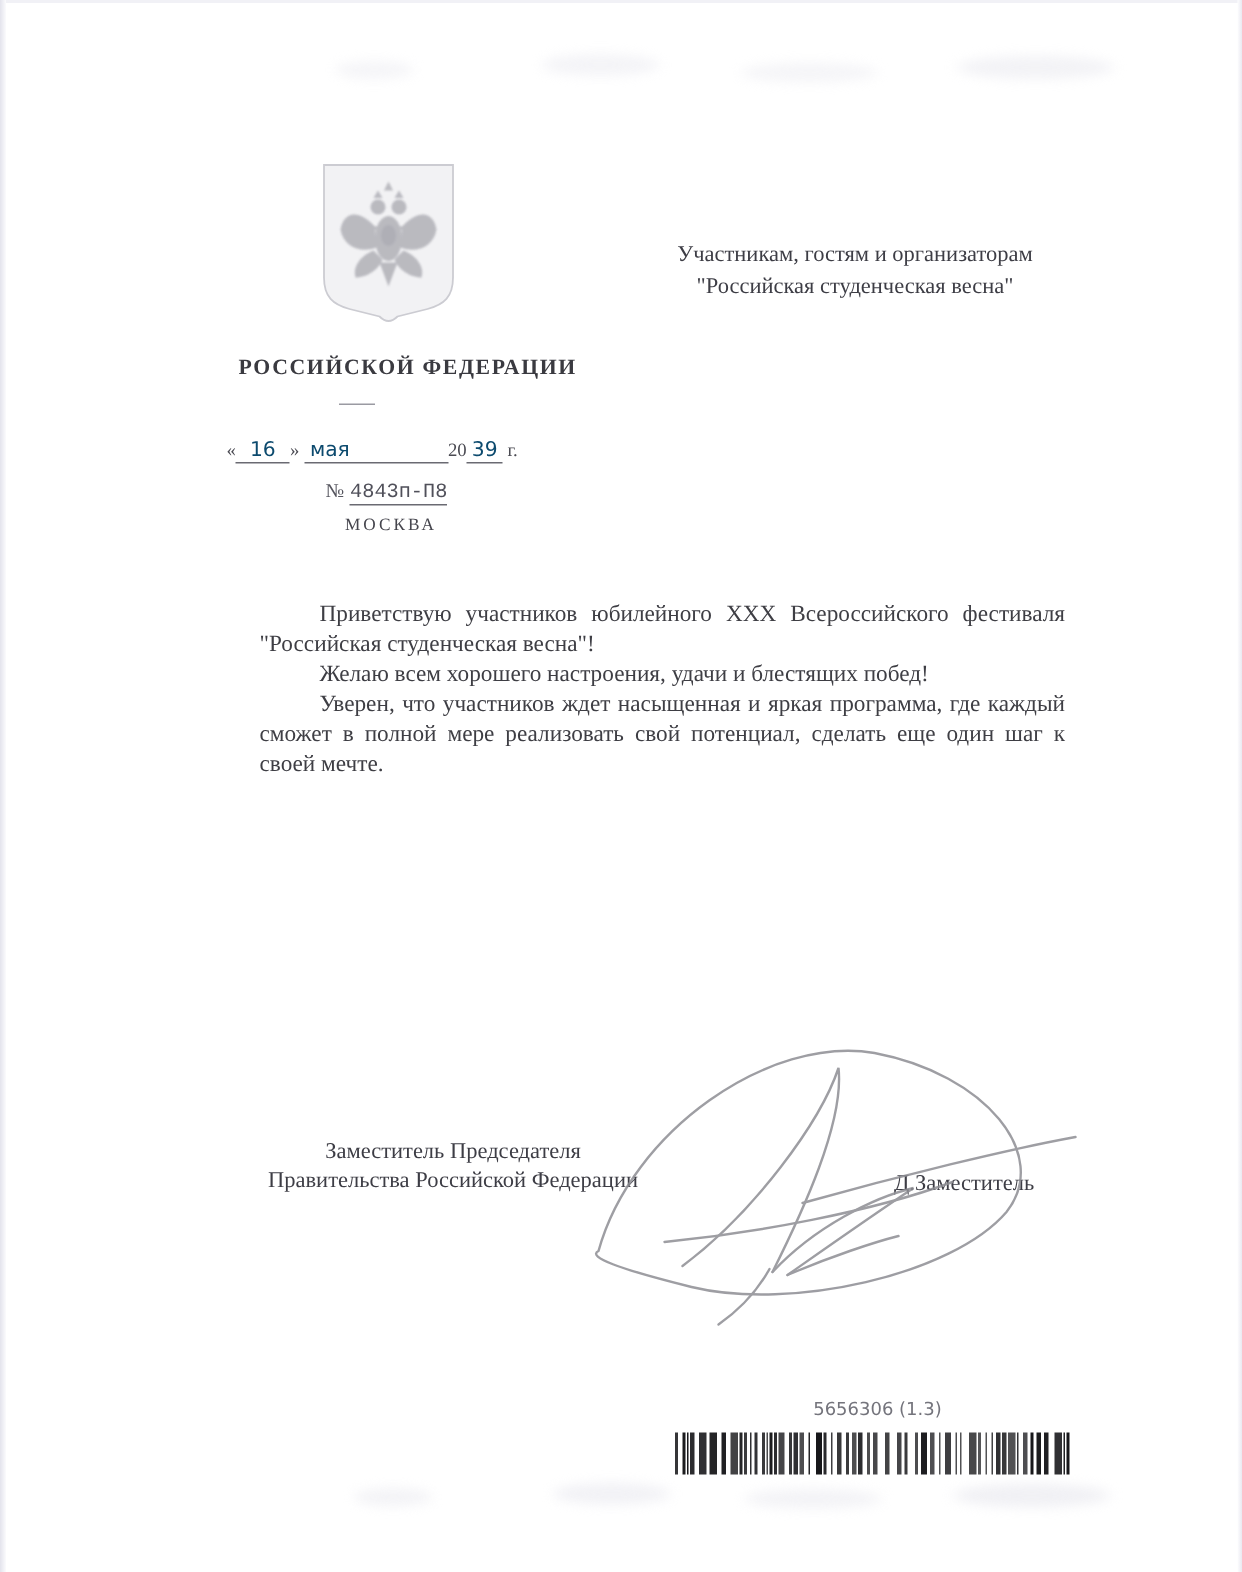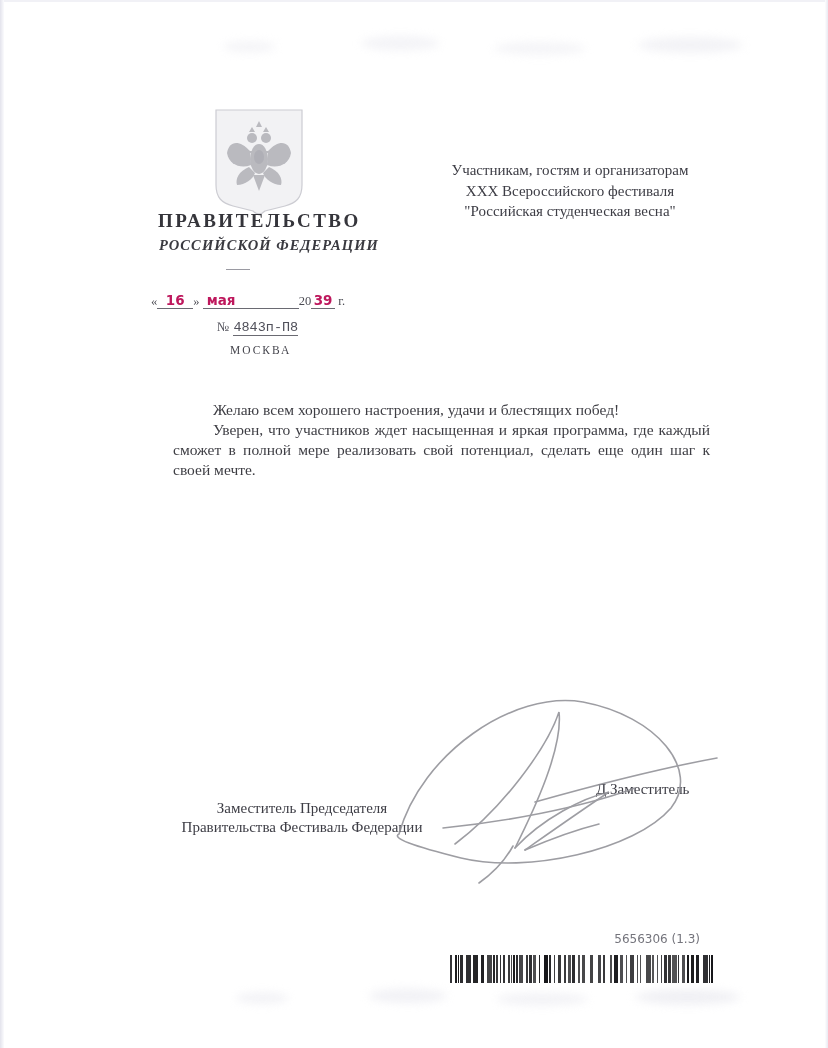--- a/index.html
+++ b/index.html
@@ -23,54 +23,54 @@
   .smudge.top { left:180px; top:28px; width:580px; height:34px; }
   .smudge.bottom { left:195px; top:986px; width:560px; height:22px; opacity:.65; }
 
   
   .emblem { position:absolute; left:209px; top:107px; width:100px; height:110px; }
 
   
   .org-line1 { position:absolute; left:158px; top:210px; width:200px;
                font-size:19px; font-weight:bold; letter-spacing:2.5px; color:#35353b; white-space:nowrap; }
   .org-line2 { position:absolute; left:159px; top:237px; width:200px;
-               font-size:14.5px; font-weight:bold; letter-spacing:1.1px; color:#3a3a40; white-space:nowrap;font-style:italic; }
+               font-size:14.5px; font-weight:bold; letter-spacing:1.1px; color:#3a3a40; white-space:nowrap; }
   .org-dash  { position:absolute; left:226px; top:269px; width:24px; height:1px; background:#9a9aa2; }
 
   
   .recipient { position:absolute; left:420px; top:160px; width:300px; text-align:center;
                font-size:15px; line-height:20.5px; color:#3d3d45; }
 
   
   .date-row { position:absolute; left:151px; top:292px; font-size:12.5px; color:#4a4a52; white-space:nowrap; }
-  .date-row .tw { font-family:"DejaVu Sans","Liberation Sans",sans-serif; font-size:13.5px; color:#be185d;font-weight:bold; }
+  .date-row .tw { font-family:"DejaVu Sans","Liberation Sans",sans-serif; font-size:13.5px; color:#0c4a6e; }
   .u { border-bottom:1px solid #6a6a72; }
   .day-slot   { display:inline-block; min-width:36px; text-align:center; }
   .month-slot { display:inline-block; min-width:96px; text-align:left; padding-left:4px; }
   .year-slot  { display:inline-block; min-width:24px; text-align:center; }
 
   .doc-number { position:absolute; left:217px; top:319px; font-size:13.5px; color:#50505a; white-space:nowrap; }
   .doc-number .num-sign { font-size:13px; color:#55555e; margin-right:4px; }
   .doc-number .tw { font-family:Liberation Mono, monospace; }
   .city { position:absolute; left:230px; top:344px; font-size:11.5px; letter-spacing:2px;
           color:#46464e; font-weight:normal; }
 
   
   .body-text { position:absolute; left:173px; top:400px; width:537px;
                font-size:15.5px; line-height:19.9px; text-align:justify; color:#3e3e44; }
   .body-text p { text-indent:40px; margin:0; }
 
   
   .sig-titles { position:absolute; left:176px; top:759px; width:252px; text-align:center;
-                font-size:15px; line-height:18.6px; color:#3d3d45;margin-top:40px; }
+                font-size:15px; line-height:18.6px; color:#3d3d45; }
   .sig-name { position:absolute; left:596px; top:781px; font-size:15px; color:#3d3d45; white-space:nowrap; }
   .signature-svg { position:absolute; left:385px; top:686px; width:345px; height:198px; pointer-events:none; }
 
   
-  .barcode-label { position:absolute; left:470px; top:932px; width:230px; text-align:right;
+  .barcode-label { position:absolute; left:470px; top:932px; width:230px; text-align:center;
                    font-family:"DejaVu Sans","Liberation Sans",sans-serif;
                    font-size:12px; color:#74747c; }
   .barcode { position:absolute; left:450px; top:955px; width:263px; height:28px; }
   .barcode i { position:absolute; top:0; bottom:0; background:#17171a; }
 </style>
 </head>
 <body>
 
 <div class="page">
   <div class="edge-top"></div>
@@ -91,48 +91,47 @@
       <circle cx="57" cy="31" r="5"></circle>
       <path d="M40,25 l3,-5 l3,5 Z"></path>
       <path d="M54,25 l3,-5 l3,5 Z"></path>
       <path d="M47,20 l3,-6 l3,6 Z"></path>
       <path d="M44,68 L56,68 L50,84 Z"></path>
       <rect x="31" y="44" width="38" height="2" rx="1"></rect>
       <ellipse cx="50" cy="50" rx="5" ry="7" fill="#a8a8b0"></ellipse>
     </g>
   </svg>
 
-  <div class="org-line1">ПРАВИТЕЛЬСТВО</div>
   <div class="org-line2">РОССИЙСКОЙ ФЕДЕРАЦИИ</div>
   <div class="org-dash"></div>
 
   <div class="recipient">
     <div>Участникам, гостям и организаторам</div>
-    <div>XXX Всероссийского фестиваля</div>
     <div>"Российская студенческая весна"</div>
   </div>
 
   <div class="date-row">
     <span>«</span><span class="u day-slot tw">16</span><span>»</span>
     <span class="u month-slot tw">мая</span><span>20</span><span class="u year-slot tw">39</span>&nbsp;<span>г.</span>
   </div>
 
   <div class="doc-number">
     <span class="num-sign">№</span><span class="u tw">4843п-П8</span>
   </div>
   <div class="city">МОСКВА</div>
 
   <div class="body-text">
+    <p>Приветствую участников юбилейного XXX Всероссийского фестиваля "Российская студенческая весна"!</p>
     <p>Желаю всем хорошего настроения, удачи и блестящих побед!</p>
     <p>Уверен, что участников ждет насыщенная и яркая программа, где каждый сможет в полной мере реализовать свой потенциал, сделать еще один шаг к своей мечте.</p>
   </div>
 
   <div class="sig-titles">
     <div>Заместитель Председателя</div>
-    <div>Правительства Фестиваль Федерации</div>
+    <div>Правительства Российской Федерации</div>
   </div>
   <div class="sig-name">Д.Заместитель</div>
 
   <svg class="signature-svg" viewBox="0 0 345 198">
     <g fill="none" stroke="#8d8d93" stroke-width="1.6" stroke-linecap="round" opacity="0.85">
       <path d="M14,148 C36,68 128,4 198,16 C272,30 316,84 286,122 C250,164 142,188 76,172 C28,160 6,152 14,148"></path>
       <path d="M70,158 C118,122 162,62 174,26 C178,62 150,122 130,162"></path>
       <path d="M130,162 C158,132 198,112 224,106 C194,126 160,150 140,164"></path>
       <path d="M140,164 C168,152 198,142 214,138"></path>
       <path d="M150,116 C214,98 288,80 332,72"></path>

